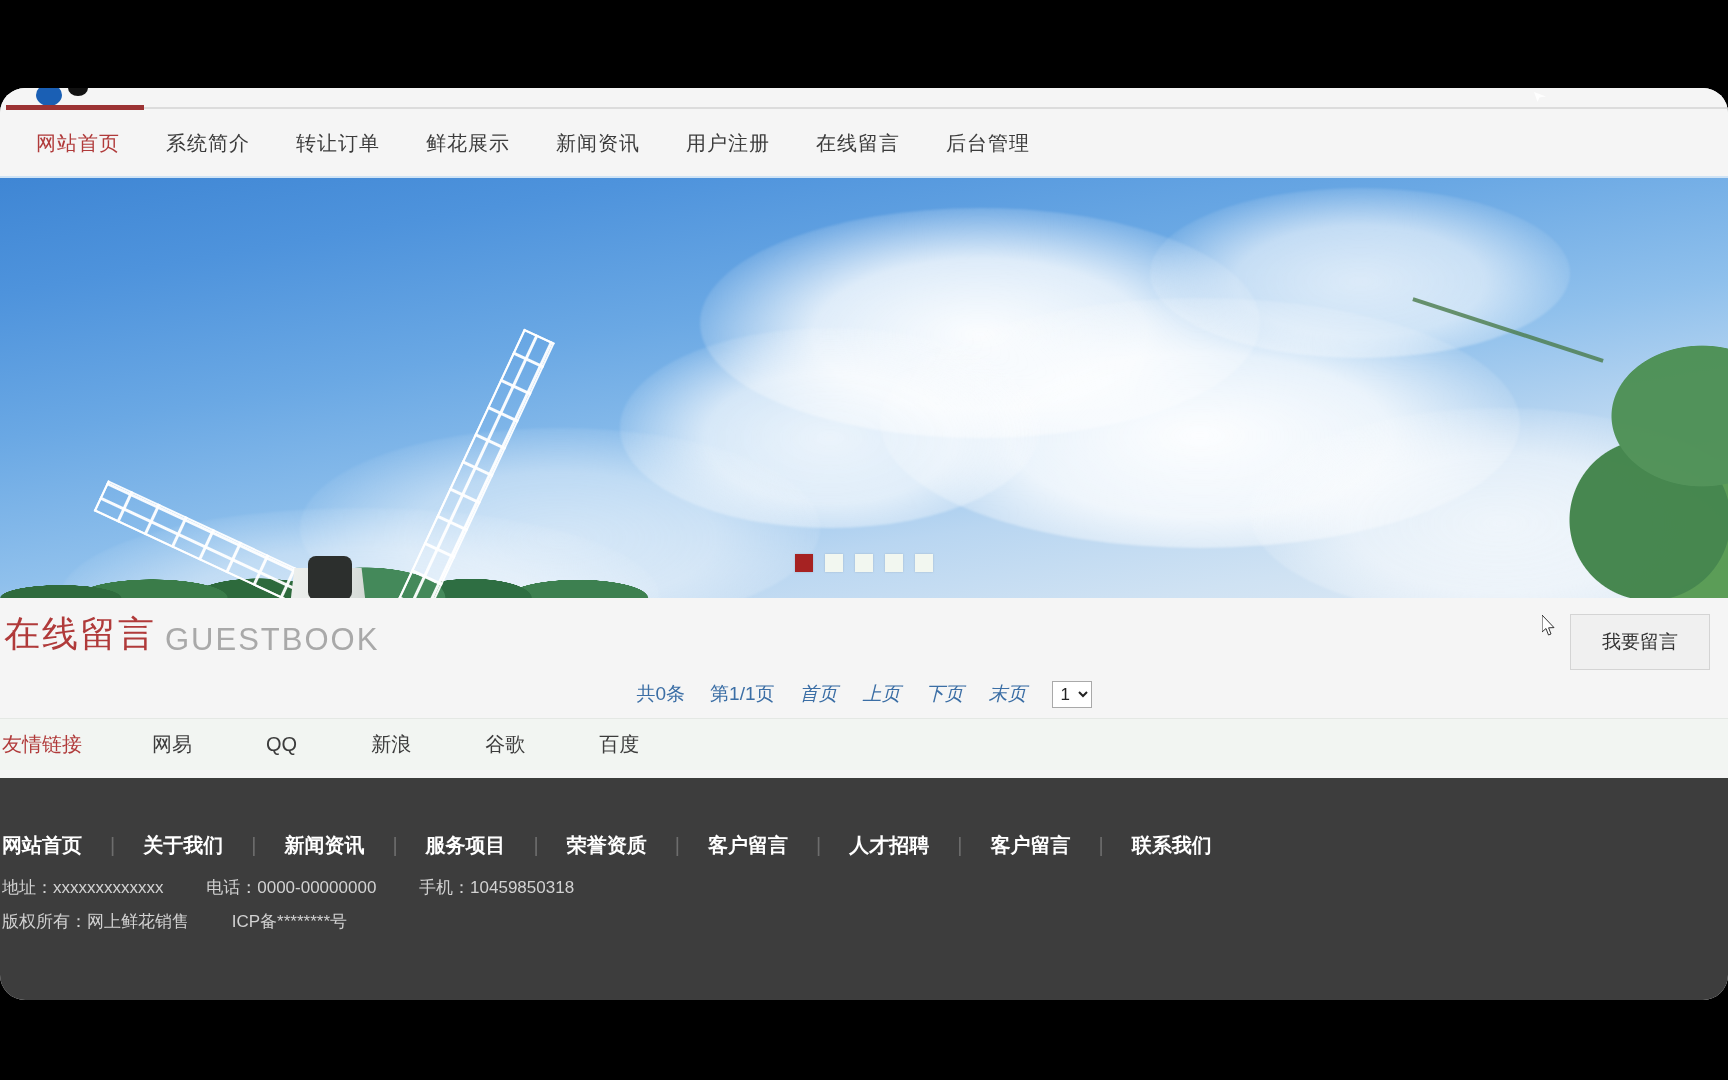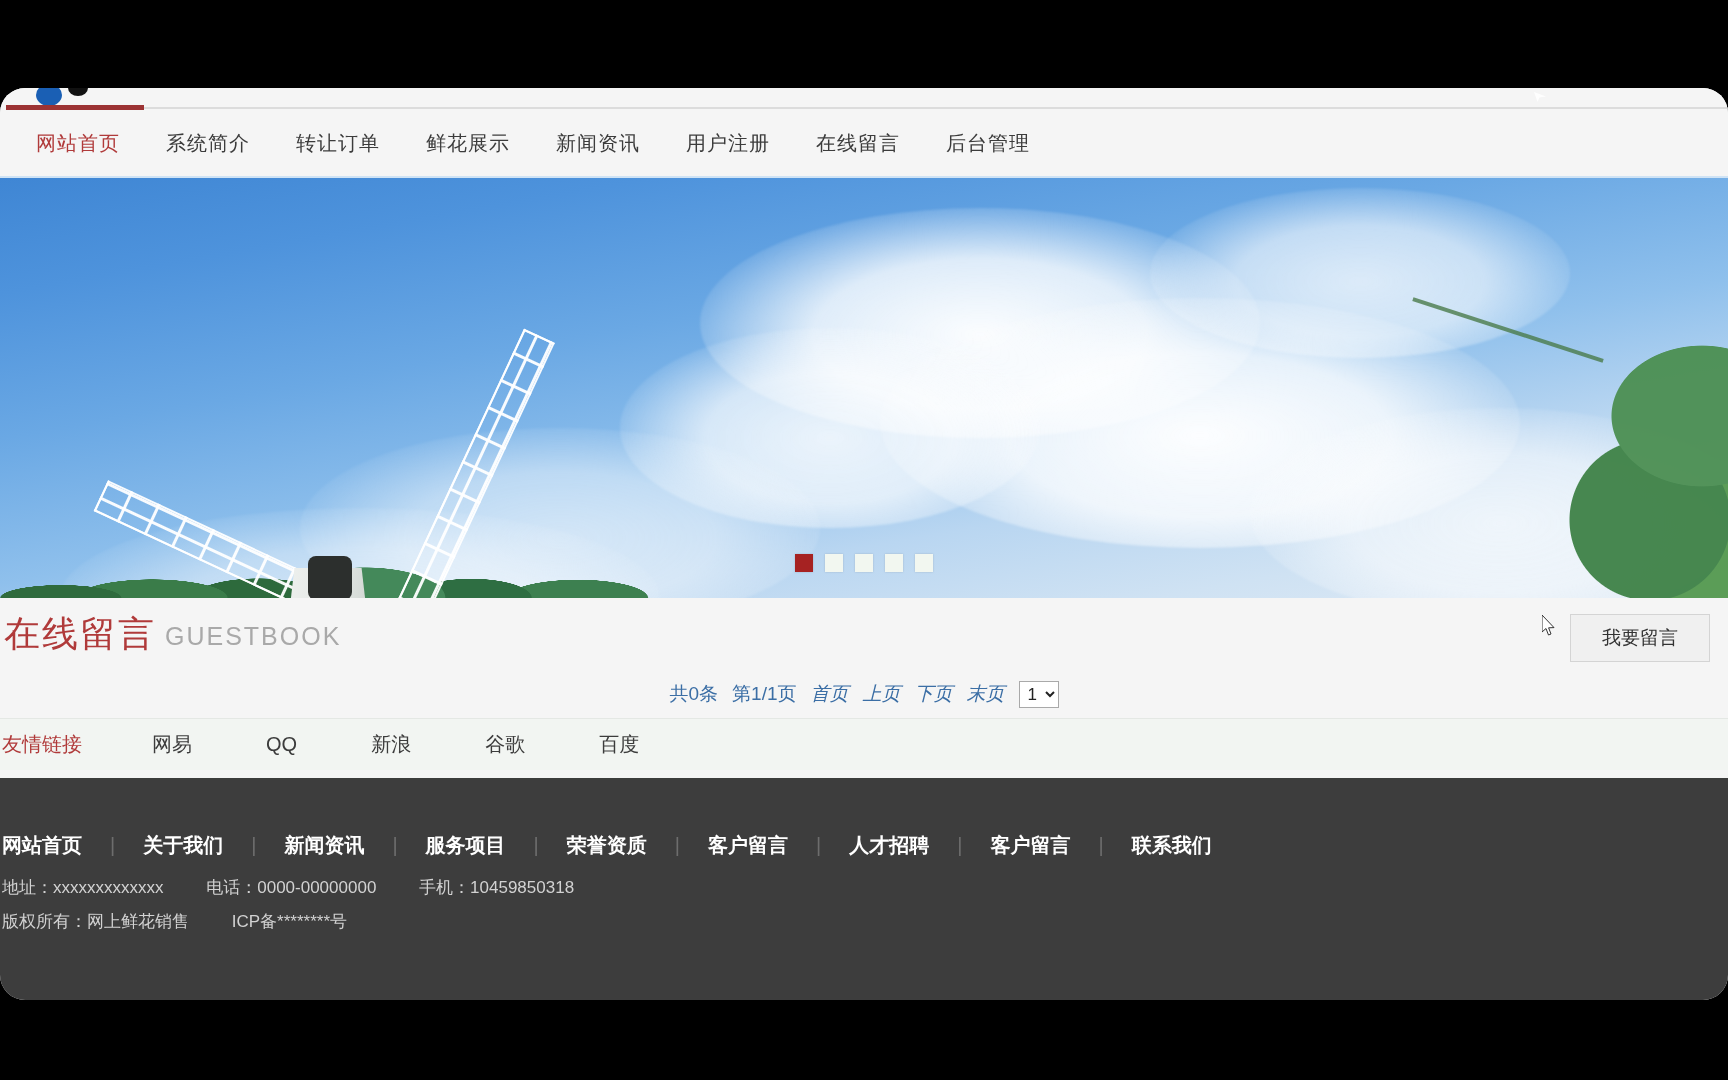--- a/index.html
+++ b/index.html
@@ -179,44 +179,44 @@
     position:absolute; left:0; top:510px;
     width:1728px; height:72px;
     background:#f5f5f5;
   }
   .sec-title-cn {
     position:absolute; left:4px; top:12px;
     font-size:36px; color:#b03a3a; letter-spacing:2px;
   }
   .sec-title-en {
     position:absolute; left:165px; top:24px;
-    font-size:25px; color:#a9a9a9; letter-spacing:2px;
+    font-size:31px; color:#a9a9a9; letter-spacing:2px;
   }
   .post-btn {
     position:absolute; right:18px; top:16px;
-    width:140px; height:48px;
+    width:140px; height:56px;
     background:#f0f0f0;
     border:1px solid #d4d4d4;
     color:#333; font-size:19px;
     display:flex; align-items:center; justify-content:center;
     cursor:pointer;
   }
   .mouse-cursor {
     position:absolute; left:1542px; top:615px;
     width:16px; height:22px;
     z-index:40;
   }
 
   
   .pager {
     position:absolute; left:0; top:582px;
     width:1728px; height:48px;
     background:#f5f5f5;
     display:flex; align-items:center; justify-content:center;
-    gap:14px;
+    gap:25px;
     font-size:19px;
     color:#3b6ea5;
   }
   .pager .pg-plain { color:#3b6ea5; }
   .pager a { color:#3b6ea5; text-decoration:none; cursor:pointer;font-style:italic; }
   .page-select {
     font-size:17px;
     padding:2px 4px;
     border:1px solid #a9a9a9;
     background:#fff;

